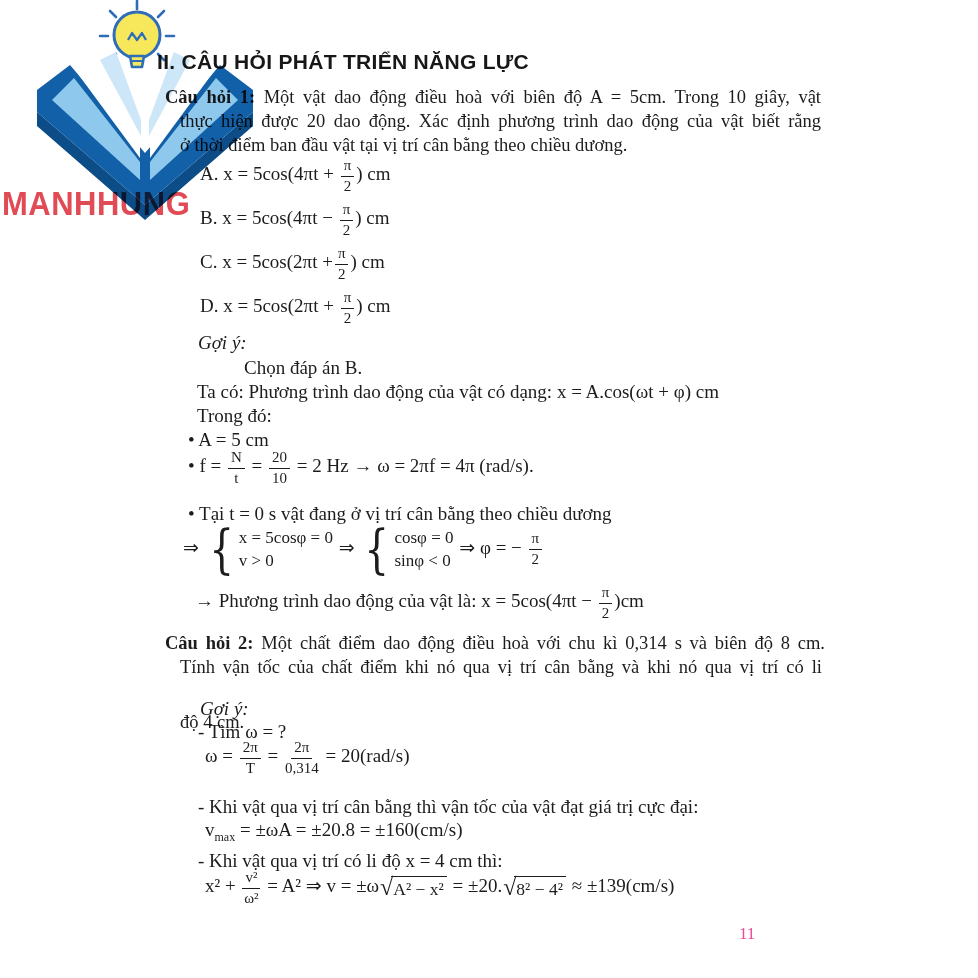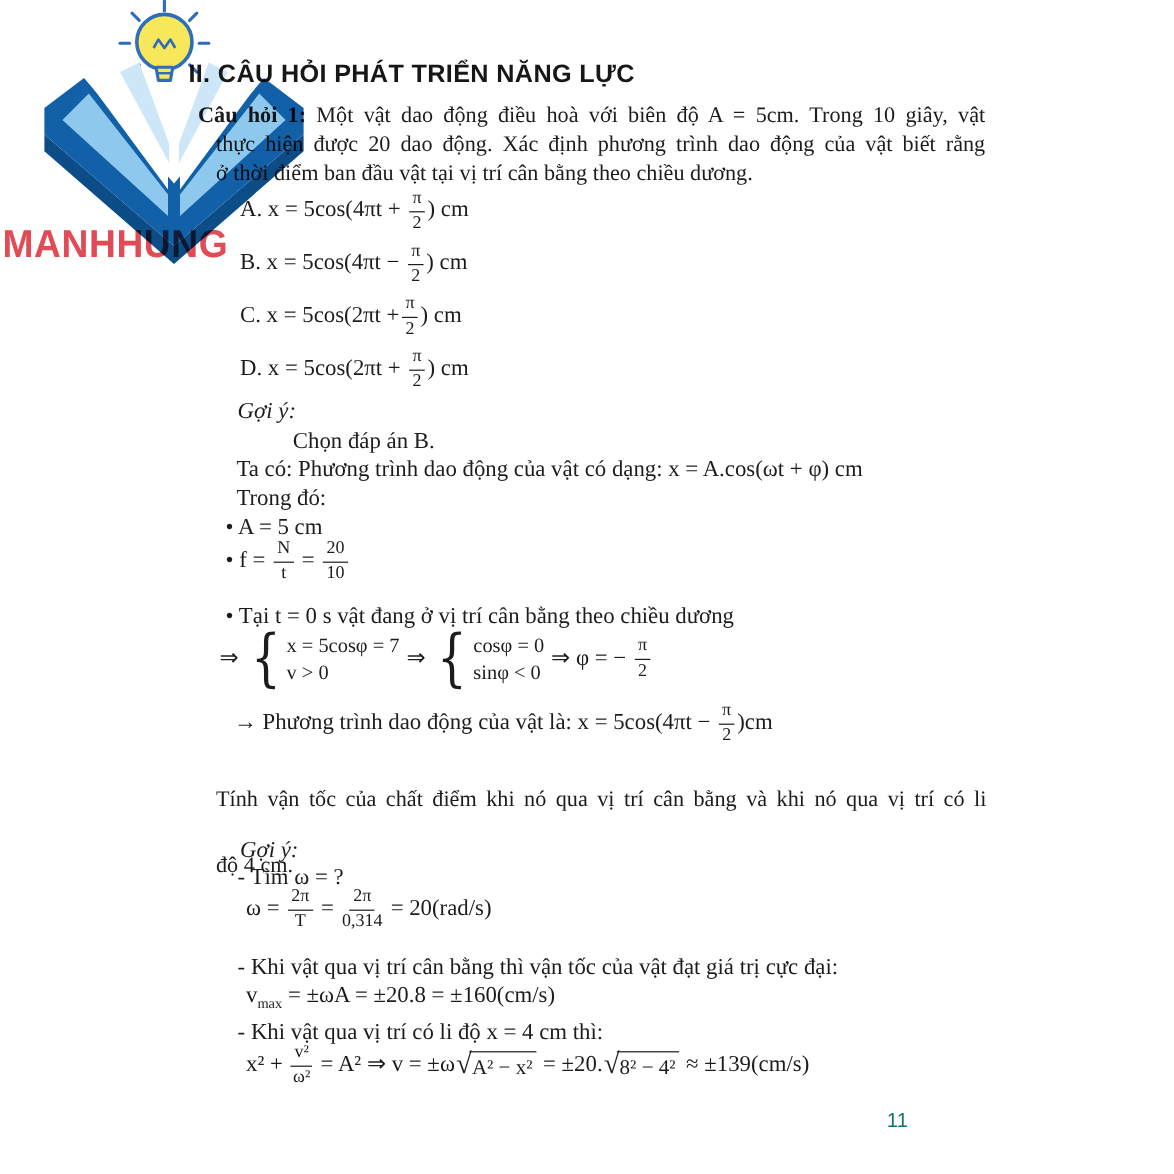--- a/index.html
+++ b/index.html
@@ -17,21 +17,21 @@
         line-height:1;margin:0 2px;}
   .fn{font-size:15px;padding:0 3px 2.5px 3px;border-bottom:1.4px solid #1c1c1c;}
   .fd{font-size:15px;padding-top:2.5px;}
   .cases{display:inline-flex;align-items:center;vertical-align:middle;margin:0 1px;}
   .cases .brace{font-size:52px;font-weight:400;line-height:0.9;transform:scaleX(0.75);
         margin-right:1px;font-family:"DejaVu Serif", serif;}
   .cases .rows{display:inline-flex;flex-direction:column;gap:3px;font-size:17px;line-height:1.15;}
   .sqrt{display:inline-flex;align-items:flex-start;vertical-align:middle;margin:0 1px;}
   .sqrt .rad{font-size:24px;line-height:0.95;margin-right:-2px;}
   .sqrt .sqc{border-top:1.5px solid #1c1c1c;padding:2px 3px 0 2px;font-size:17.5px;}
-  .pageno{position:absolute;font-family:Liberation Sans, sans-serif;font-size:17px;color:#0f766e;}
+  .pageno{position:absolute;font-family:Liberation Serif, serif;font-size:17px;color:#ec4899;}
   #watermark{position:absolute;left:0;top:0;width:320px;height:245px;mix-blend-mode:multiply;
         pointer-events:none;}
   #brand{position:absolute;left:2px;top:186px;display:flex;align-items:center;
         font-family:"Liberation Sans", sans-serif;font-weight:700;mix-blend-mode:multiply;gap:45px;}
   #brand .b1{font-size:31px;letter-spacing:0.5px;transform:scaleY(1.05);}
   #brand .b2{font-size:42px;letter-spacing:1.5px;margin-left:2px;}
 </style>
 </head>
 <body>
 
@@ -64,43 +64,44 @@
   <div class="ln" style="left:197px;top:356px;margin-left:47px;"><span>Chọn đáp án B.</span></div>
   <div class="ln" style="left:197px;top:380px;"><span>Ta có: Phương trình dao động của vật có dạng: x = A.cos(ωt + φ) cm</span></div>
   <div class="ln" style="left:197px;top:404px;"><span>Trong đó:</span></div>
   <div class="ln" style="left:188px;top:428px;"><span>• A = 5 cm</span></div>
   <div class="ln" style="left:188px;top:450px;"><span>• f = </span><span class="frac">
         <span class="fn">N</span>
         <span class="fd">t</span>
       </span><span> = </span><span class="frac">
         <span class="fn">20</span>
         <span class="fd">10</span>
-      </span></div>
+      </span><span> = 2 Hz → ω = 2πf = 4π (rad/s).</span></div>
   <div class="ln" style="left:188px;top:502px;"><span>• Tại t = 0 s vật đang ở vị trí cân bằng theo chiều dương</span></div>
   <div class="ln" style="left:183px;top:526px;"><span>⇒ </span><span class="cases">
         <span class="brace">{</span>
         <span class="rows">
-          <span>x = 5cosφ = 7</span>
+          <span>x = 5cosφ = 0</span>
           <span>v &gt; 0</span>
         </span>
       </span><span> ⇒ </span><span class="cases">
         <span class="brace">{</span>
         <span class="rows">
           <span>cosφ = 0</span>
           <span>sinφ &lt; 0</span>
         </span>
       </span><span> ⇒ φ = − </span><span class="frac">
         <span class="fn">π</span>
         <span class="fd">2</span>
       </span></div>
   <div class="ln" style="left:195px;top:585px;"><span>→ Phương trình dao động của vật là: x = 5cos(4πt − </span><span class="frac">
         <span class="fn">π</span>
         <span class="fd">2</span>
       </span><span>)cm</span></div>
 
+  <div class="ln para just" style="left:165px;top:632px;width:660px;"><b>Câu hỏi 2:</b><span> Một chất điểm dao động điều hoà với chu kì 0,314 s và biên độ 8 cm.</span></div>
   <div class="ln para just" style="left:180px;top:656px;width:642px;"><span>Tính vận tốc của chất điểm khi nó qua vị trí cân bằng và khi nó qua vị trí có li</span></div>
   <div class="ln para" style="left:180px;top:679px;margin-top:32px;"><span>độ 4 cm.</span></div>
 
   <div class="ln" style="left:200px;top:697px;"><span class="bi">Gợi ý:</span></div>
   <div class="ln" style="left:198px;top:720px;"><span>- Tìm ω = ?</span></div>
   <div class="ln" style="left:205px;top:740px;"><span>ω = </span><span class="frac">
         <span class="fn">2π</span>
         <span class="fd">T</span>
       </span><span> = </span><span class="frac">
         <span class="fn">2π</span>

